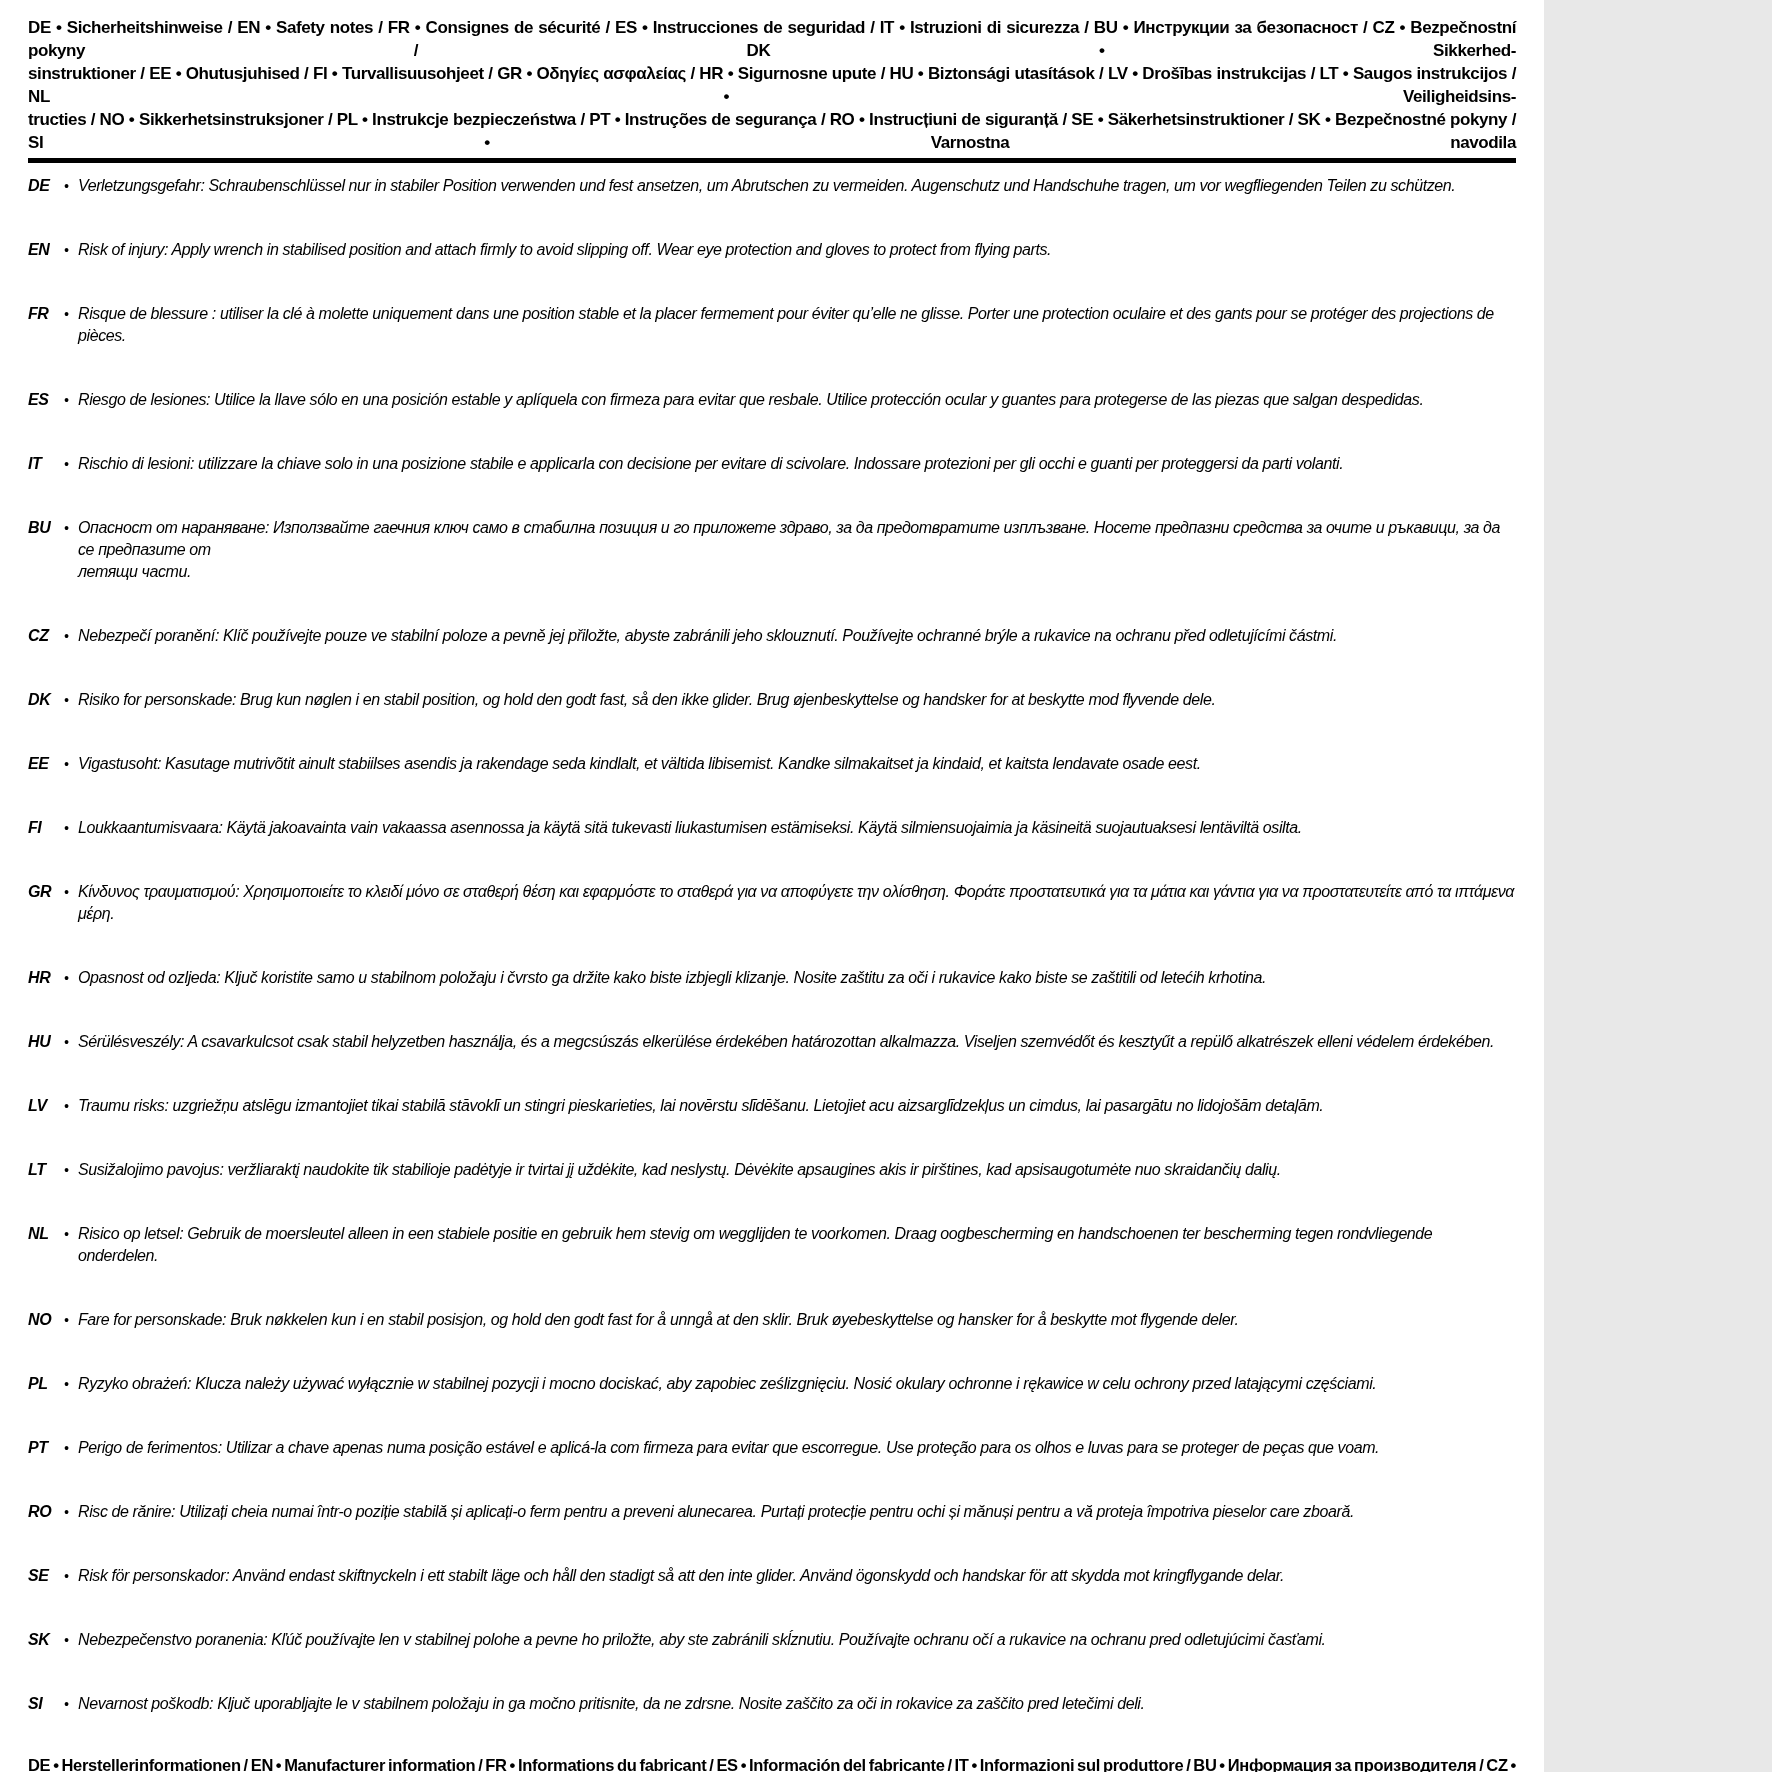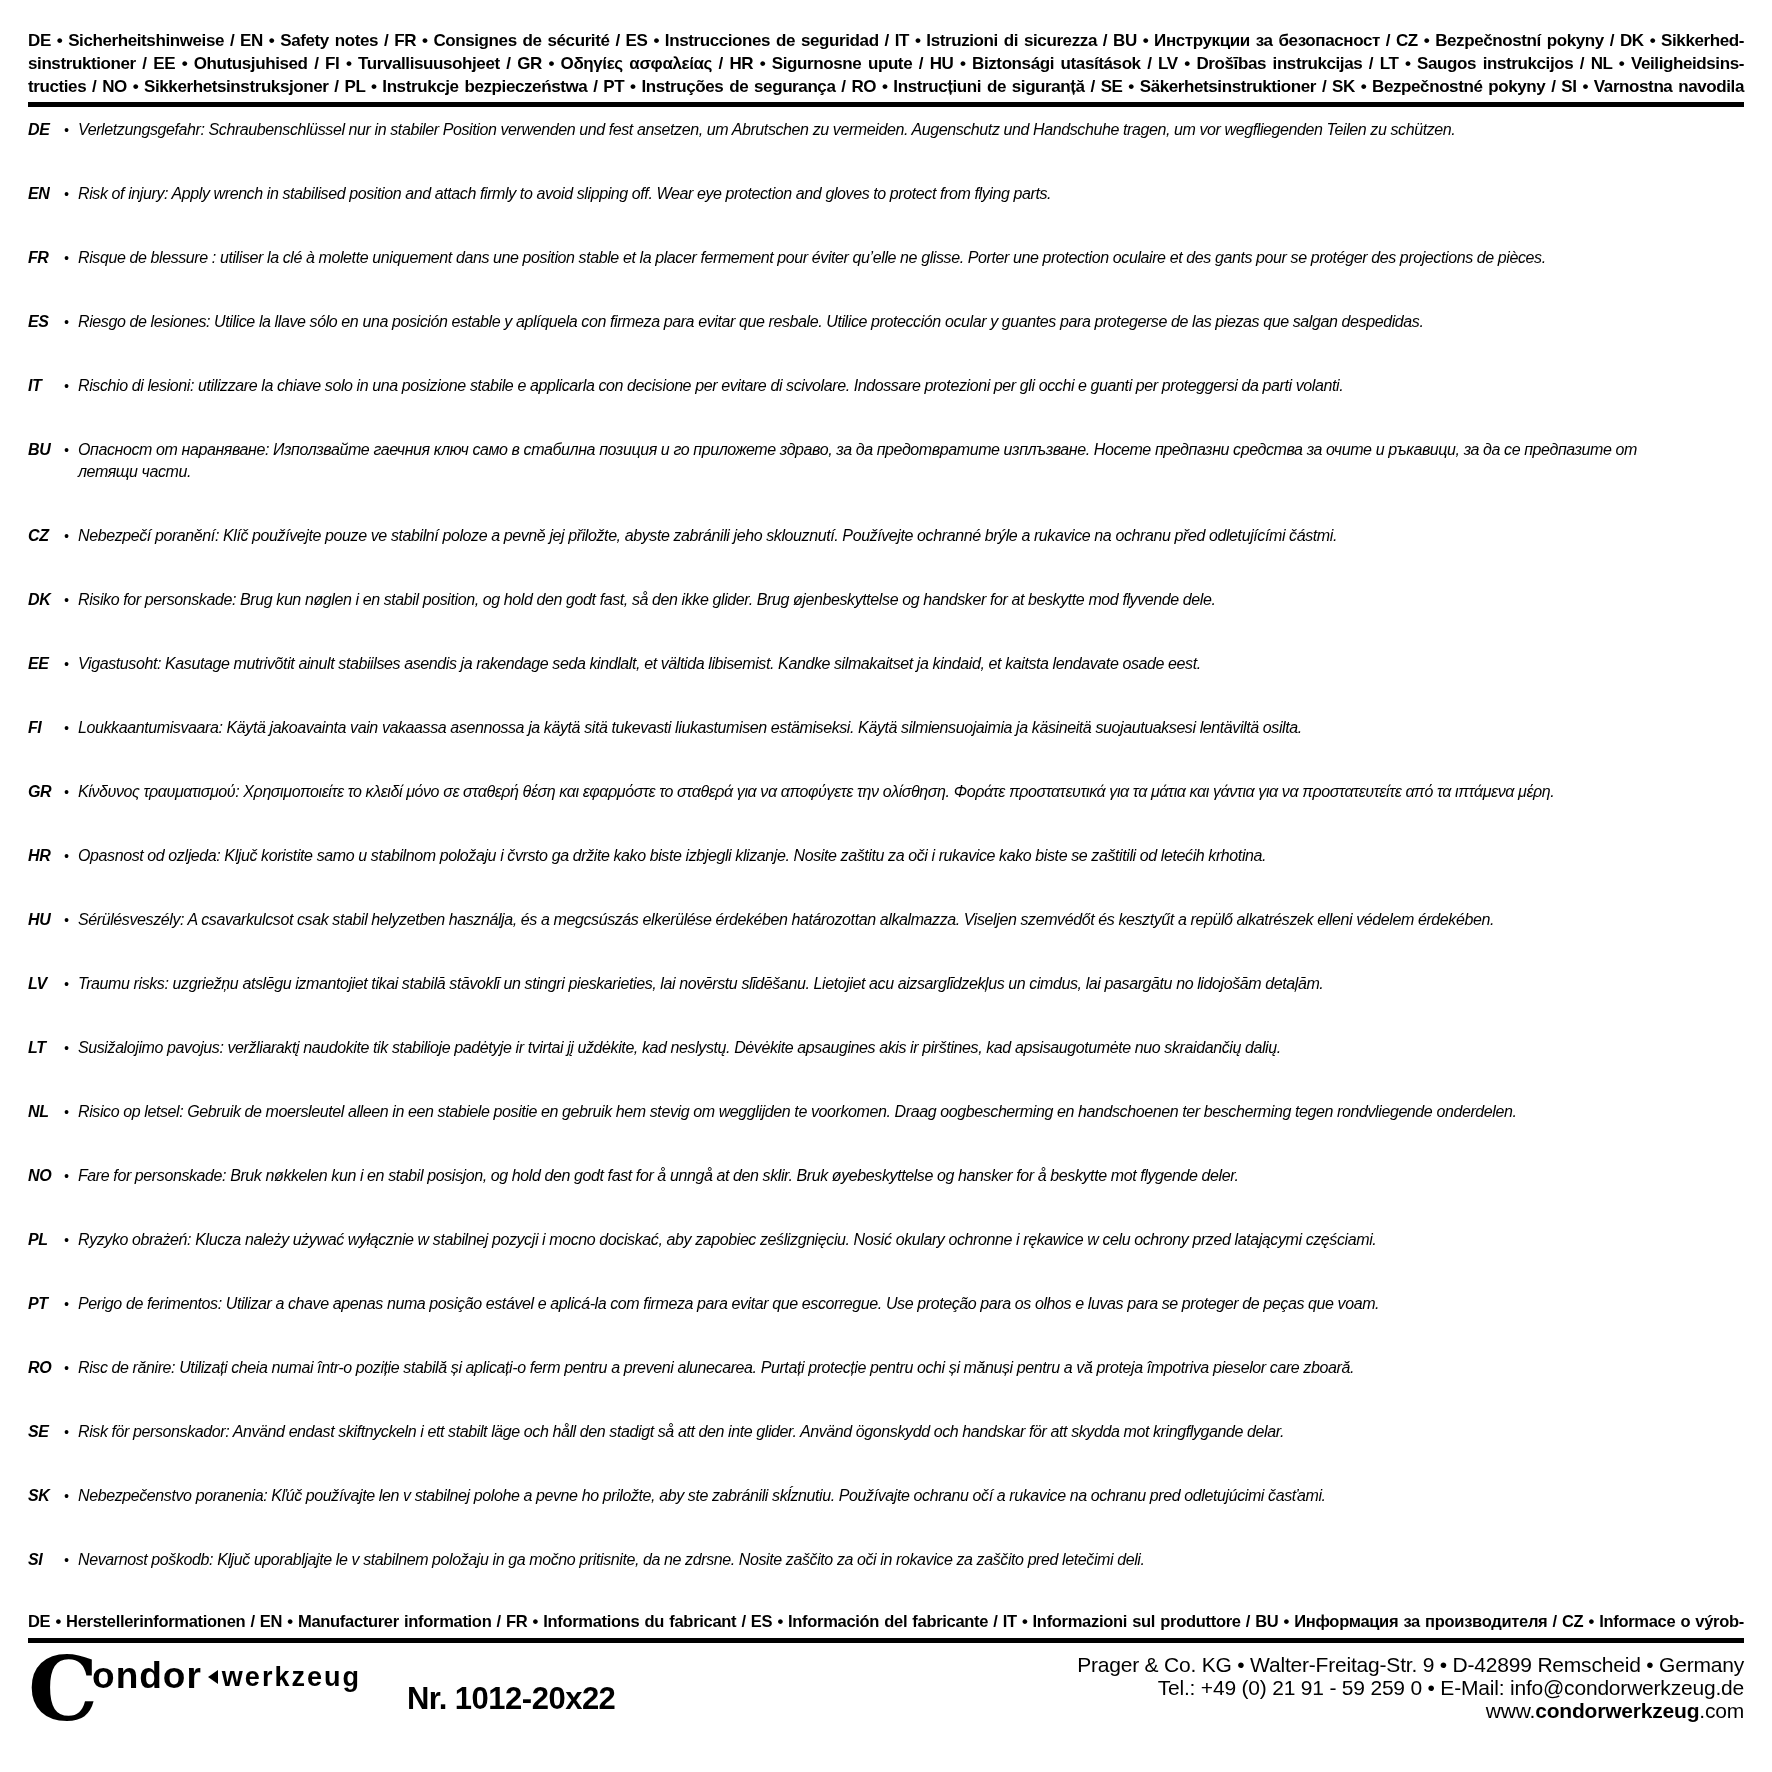--- a/index.html
+++ b/index.html
@@ -1,22 +1,22 @@
 <!DOCTYPE html>
 <html><head>
 <meta charset="utf-8">
 <style>
   html,body{margin:0;padding:0;background:#e8e8e8;}
   .page{
     position:relative;
-    width:1772px;height:1772px;
+    width:1544px;height:1772px;
     background:#ffffff;color:#000;
     font-family:"Liberation Sans","DejaVu Sans",sans-serif;
     box-sizing:border-box;
-    padding:29px 28px 0 28px;
+    padding:16px 28px 0 28px;
     overflow:hidden;
   }
   
   .hdr{font-weight:700;font-size:17px;line-height:23px;letter-spacing:-0.4px;}
   .hdr-line{text-align:justify;text-align-last:justify;white-space:normal;}
   .rule{height:5px;background:#000;margin-top:4px;}
   
   .notes{margin-top:12px;display:flex;flex-direction:column;gap:42px;}
   .note-row{display:flex;align-items:flex-start;font-size:16px;line-height:22px;letter-spacing:-0.4px;font-style:italic;}
   .code{flex:0 0 36px;font-weight:700;}

